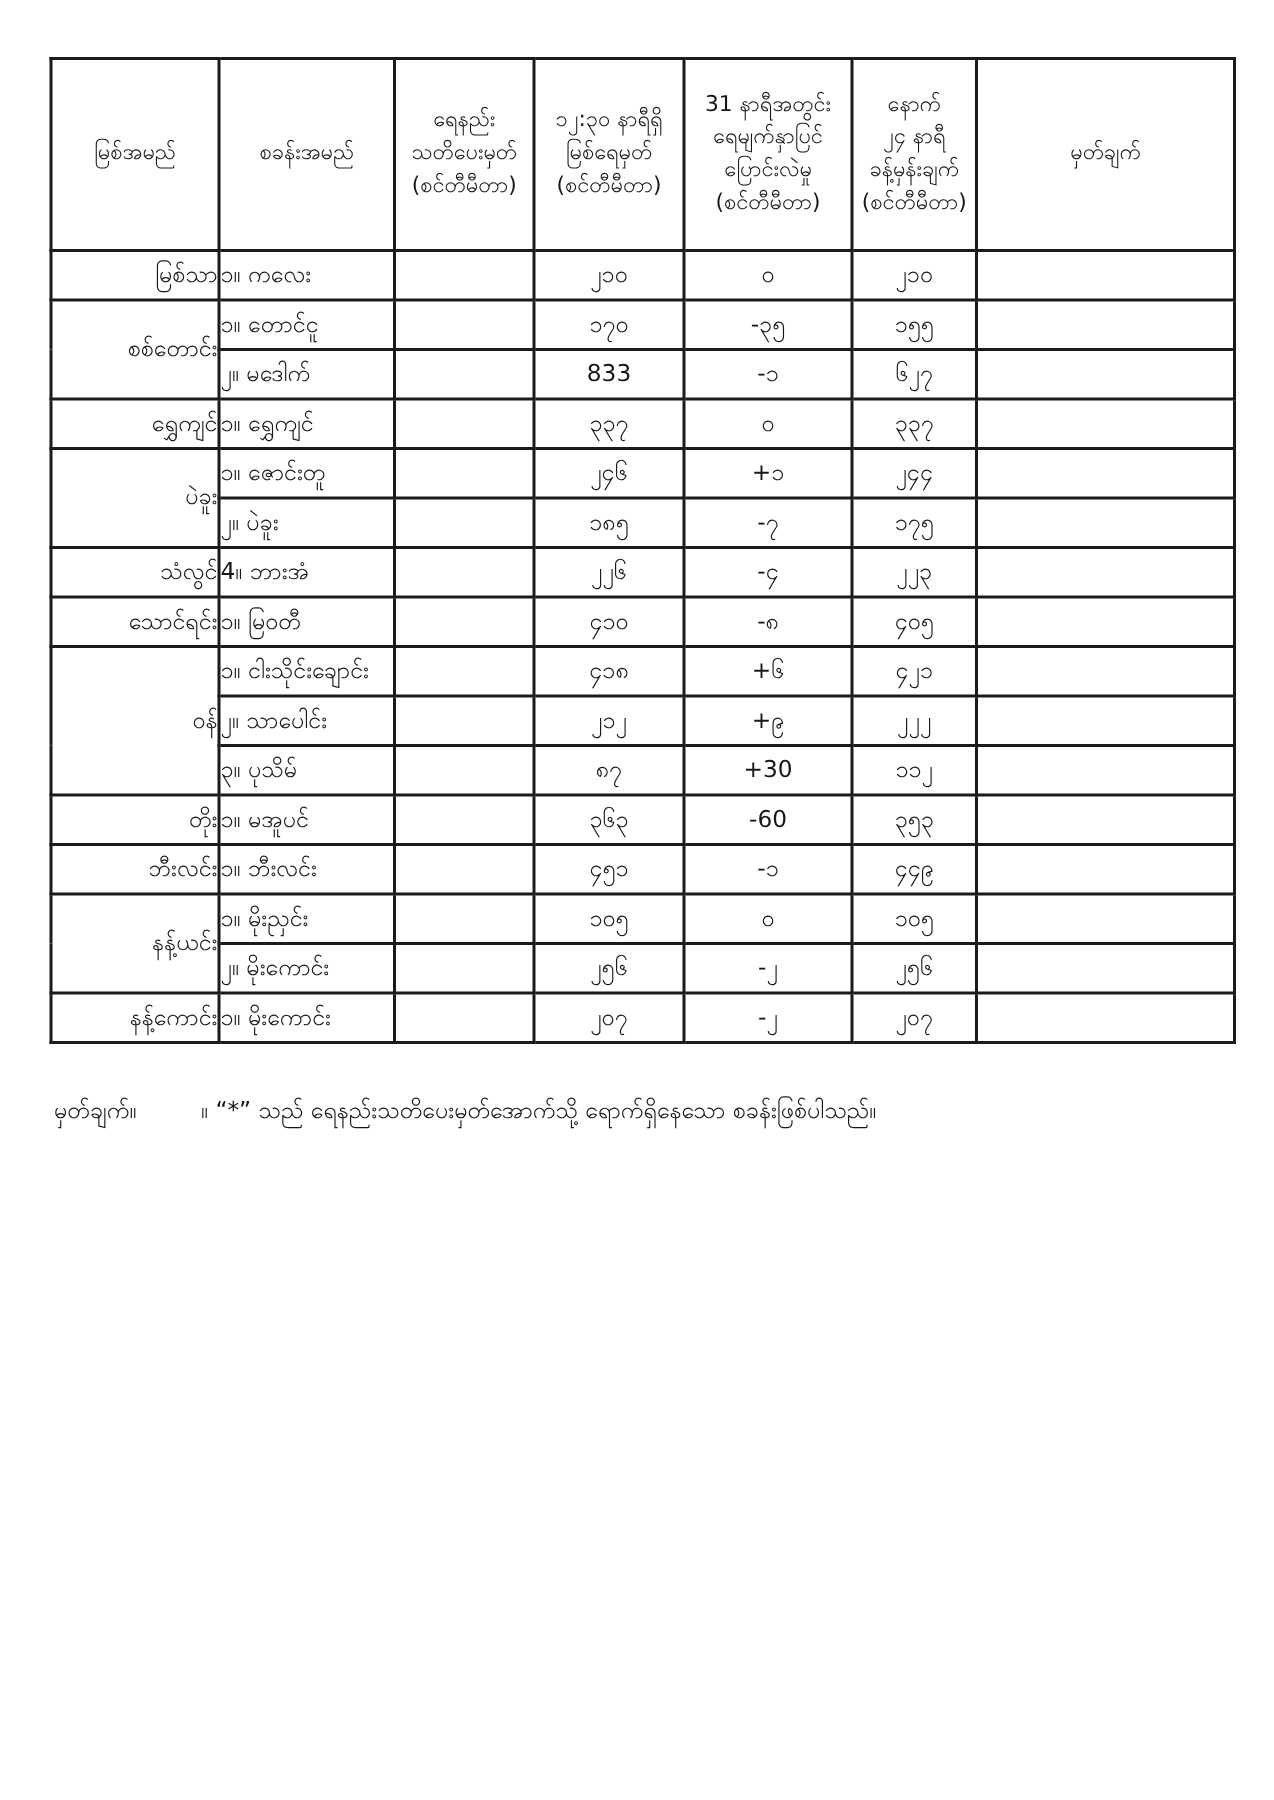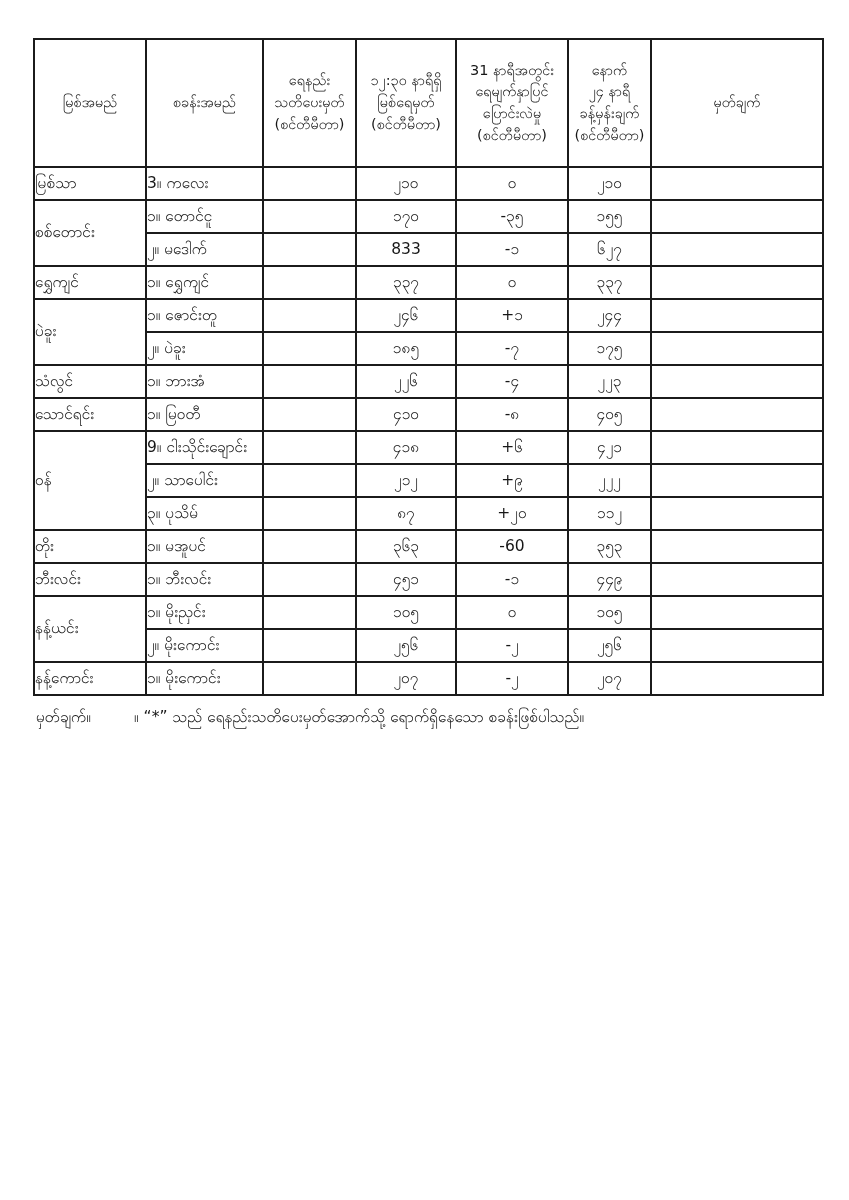--- a/index.html
+++ b/index.html
@@ -43,32 +43,32 @@
     vertical-align: middle;
     white-space: pre-line;
   }
   table.levels tbody td {
     height: 31px;
     font-size: 15.5px;
     line-height: 1.4;
     vertical-align: middle;
     white-space: nowrap;
   }
-  td.cell-river  { text-align: left; padding-left: 7px; }
+  td.cell-river  { text-align: right; padding-left: 7px; }
   td.cell-station{ text-align: left; padding-left: 8px; }
   td.cell-num    { text-align: center; }
   .footnote {
     position: absolute;
     left: 36px;
     top: 706px;
     font-size: 15.5px;
     line-height: 1.5;
     white-space: nowrap;
   }
-  .footnote .fn-label { display: inline-block; }
+  .footnote .fn-label { display: inline-block; margin-top: 23px; }
   .footnote .fn-text  { display: inline-block; margin-left: 43px; }
 </style>
 </head>
 <body>
 
 <div class="page">
 
   <table class="levels">
     <colgroup>
       <col style="width:112px">
@@ -97,21 +97,21 @@
 ၂၄ နာရီ
 ခန့်မှန်းချက်
 (စင်တီမီတာ)</th>
         <th>မှတ်ချက်</th>
       </tr>
     </thead>
     <tbody id="table-body">
 
     <tr>
           <td class="cell-river" rowspan="1">မြစ်သာ</td>
-          <td class="cell-station">3။ ကလေး</td>
+          <td class="cell-station">၁။ ကလေး</td>
           <td class="cell-num"></td>
           <td class="cell-num">၂၁၀</td>
           <td class="cell-num">၀</td>
           <td class="cell-num">၂၁၀</td>
           <td class="cell-num"></td>
         </tr>
         <tr>
           <td class="cell-river" rowspan="2">စစ်တောင်း</td>
           <td class="cell-station">၁။ တောင်ငူ</td>
           <td class="cell-num"></td>
@@ -149,58 +149,58 @@
         <tr>
           <td class="cell-station">၂။ ပဲခူး</td>
           <td class="cell-num"></td>
           <td class="cell-num">၁၈၅</td>
           <td class="cell-num">-၇</td>
           <td class="cell-num">၁၇၅</td>
           <td class="cell-num"></td>
         </tr>
         <tr>
           <td class="cell-river" rowspan="1">သံလွင်</td>
-          <td class="cell-station">၁။ ဘားအံ</td>
+          <td class="cell-station">4။ ဘားအံ</td>
           <td class="cell-num"></td>
           <td class="cell-num">၂၂၆</td>
           <td class="cell-num">-၄</td>
           <td class="cell-num">၂၂၃</td>
           <td class="cell-num"></td>
         </tr>
         <tr>
           <td class="cell-river" rowspan="1">သောင်ရင်း</td>
           <td class="cell-station">၁။ မြဝတီ</td>
           <td class="cell-num"></td>
           <td class="cell-num">၄၁၀</td>
           <td class="cell-num">-၈</td>
           <td class="cell-num">၄၀၅</td>
           <td class="cell-num"></td>
         </tr>
         <tr>
           <td class="cell-river" rowspan="3">ဝန်</td>
-          <td class="cell-station">9။ ငါးသိုင်းချောင်း</td>
+          <td class="cell-station">၁။ ငါးသိုင်းချောင်း</td>
           <td class="cell-num"></td>
           <td class="cell-num">၄၁၈</td>
           <td class="cell-num">+၆</td>
           <td class="cell-num">၄၂၁</td>
           <td class="cell-num"></td>
         </tr>
         <tr>
           <td class="cell-station">၂။ သာပေါင်း</td>
           <td class="cell-num"></td>
           <td class="cell-num">၂၁၂</td>
           <td class="cell-num">+၉</td>
           <td class="cell-num">၂၂၂</td>
           <td class="cell-num"></td>
         </tr>
         <tr>
           <td class="cell-station">၃။ ပုသိမ်</td>
           <td class="cell-num"></td>
           <td class="cell-num">၈၇</td>
-          <td class="cell-num">+၂၀</td>
+          <td class="cell-num">+30</td>
           <td class="cell-num">၁၁၂</td>
           <td class="cell-num"></td>
         </tr>
         <tr>
           <td class="cell-river" rowspan="1">တိုး</td>
           <td class="cell-station">၁။ မအူပင်</td>
           <td class="cell-num"></td>
           <td class="cell-num">၃၆၃</td>
           <td class="cell-num">-60</td>
           <td class="cell-num">၃၅၃</td>

